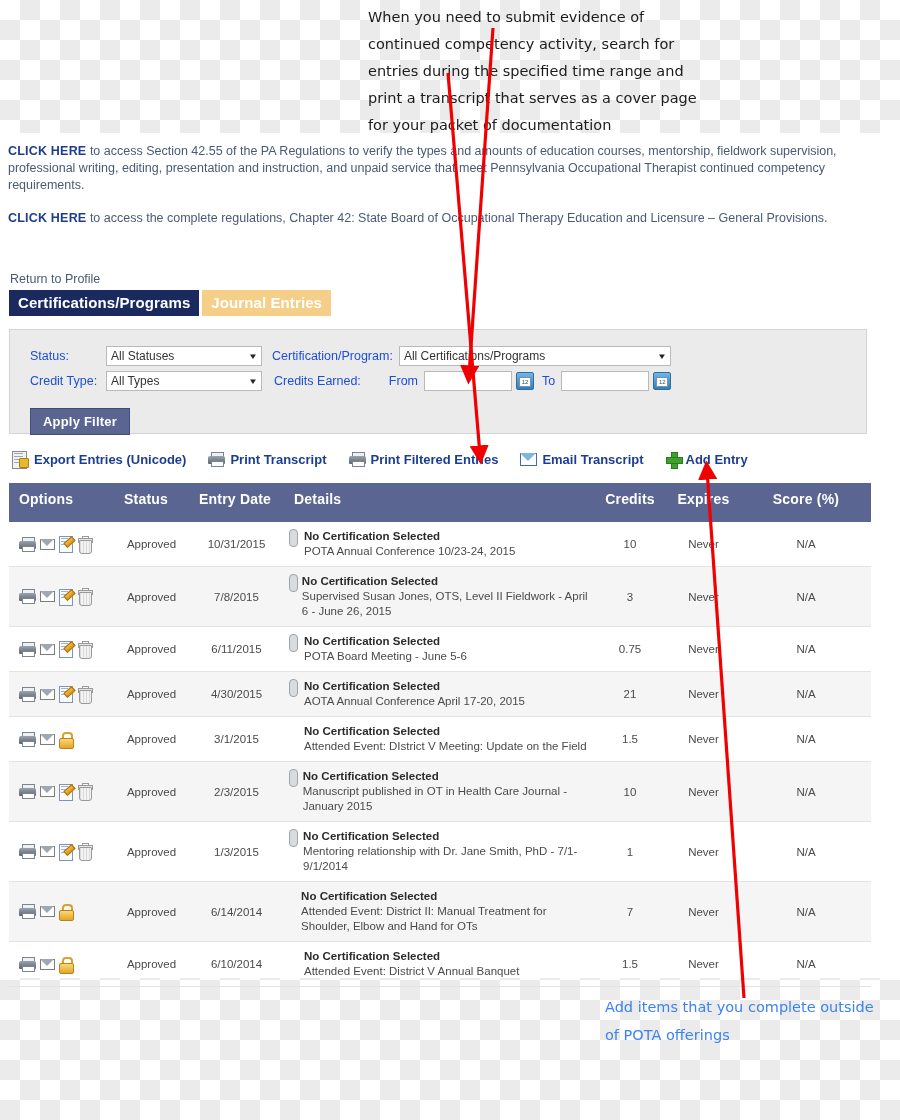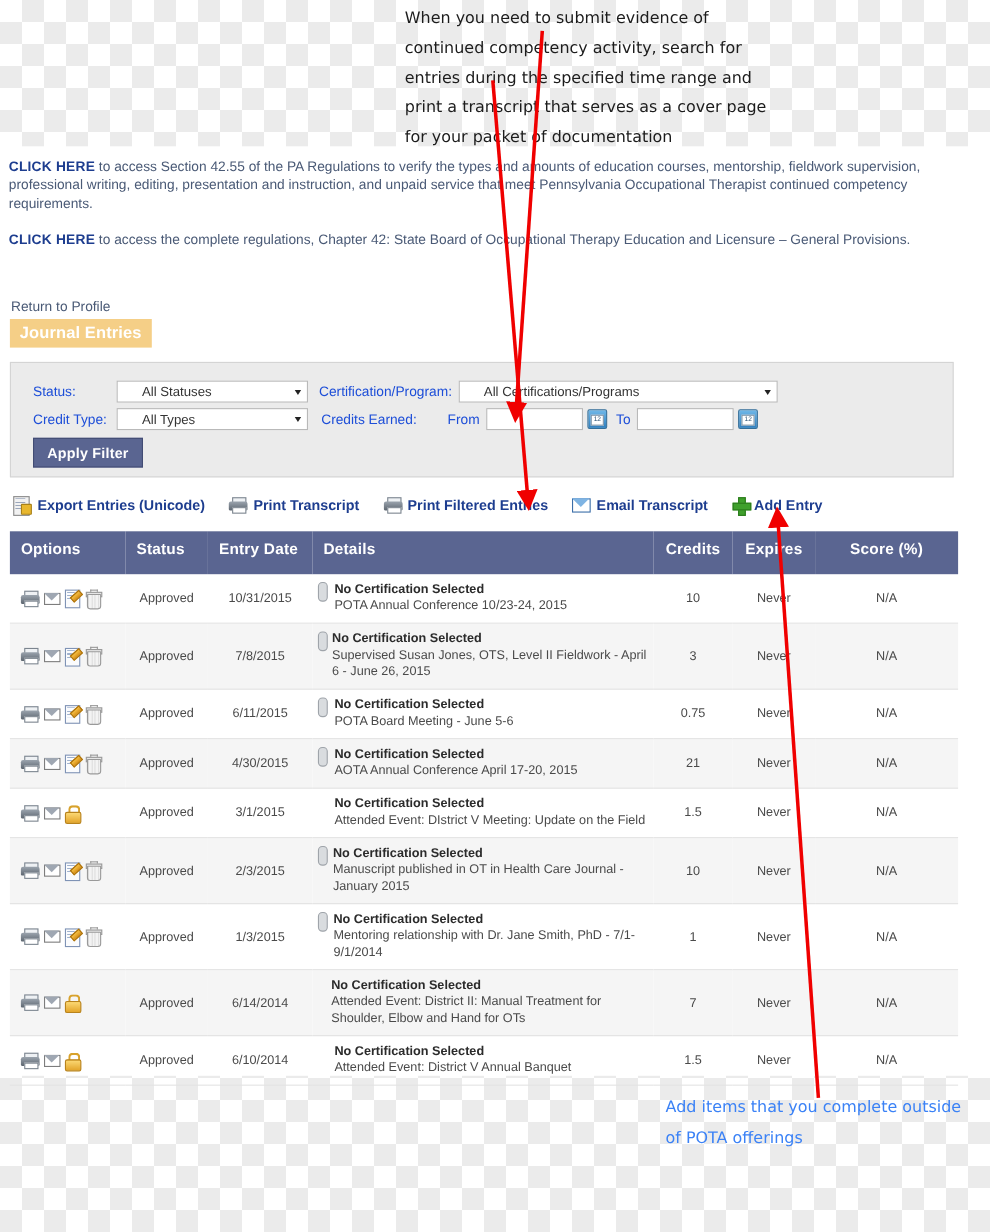--- a/index.html
+++ b/index.html
@@ -111,21 +111,21 @@
   .f-label { color: #1d4ed8; font-size: 12.5px; }
   .sel {
     background: #ffffff;
     border: 1px solid #b9b9b9;
     height: 16px;
     font-size: 12px;
     color: #333;
     display: flex;
     align-items: center;
     justify-content: space-between;
-    padding: 1px 4px 1px 22px;
+    padding: 1px 4px 1px 4px;
     box-sizing: content-box;
   }
   .caret { font-size: 8px; color: #222; transform: scaleX(1.25); }
   .txtbox {
     background: #ffffff;
     border: 1px solid #b9b9b9;
     height: 16px;
     width: 82px;
   }
   .cal-icon {
@@ -151,21 +151,21 @@
     text-align: center;
     font-size: 6px;
     color: #2a4f70;
     z-index: 2;
     line-height: 6px;
     font-family: "Liberation Sans", sans-serif;
   }
   .apply-btn {
     position: absolute;
     left: 20px;
-    top: 68px;
+    top: 78px;
     background: #5a6591;
     border: 1px solid #424c74;
     color: #ffffff;
     font-size: 13px;
     font-weight: bold;
     padding: 5px 12px;
     letter-spacing: .2px;
   }
 
   
@@ -340,20 +340,21 @@
       <span class="clickhere">CLICK HERE</span><span> to access Section 42.55 of the PA Regulations to verify the types and amounts of education courses, mentorship, fieldwork supervision, professional writing, editing, presentation and instruction, and unpaid service that meet Pennsylvania Occupational Therapist continued competency requirements.</span>
     </p>
     <p>
       <span class="clickhere">CLICK HERE</span><span> to access the complete regulations, Chapter 42: State Board of Occupational Therapy Education and Licensure – General Provisions.</span>
     </p>
   </div>
 
   <div class="return-link">Return to Profile</div>
 
   <div class="tabs">
+    <div class="tab active">Certifications/Programs</div>
     <div class="tab inactive">Journal Entries</div>
   </div>
 
   <div class="filter-panel">
 
     <div class="filter-row" style="left:20px; top:16px;">
       <span class="f-label" style="width:76px;">Status:</span>
       <div class="sel" style="width:146px;">
         <span>All Statuses</span>
         <span class="caret">▼</span>

